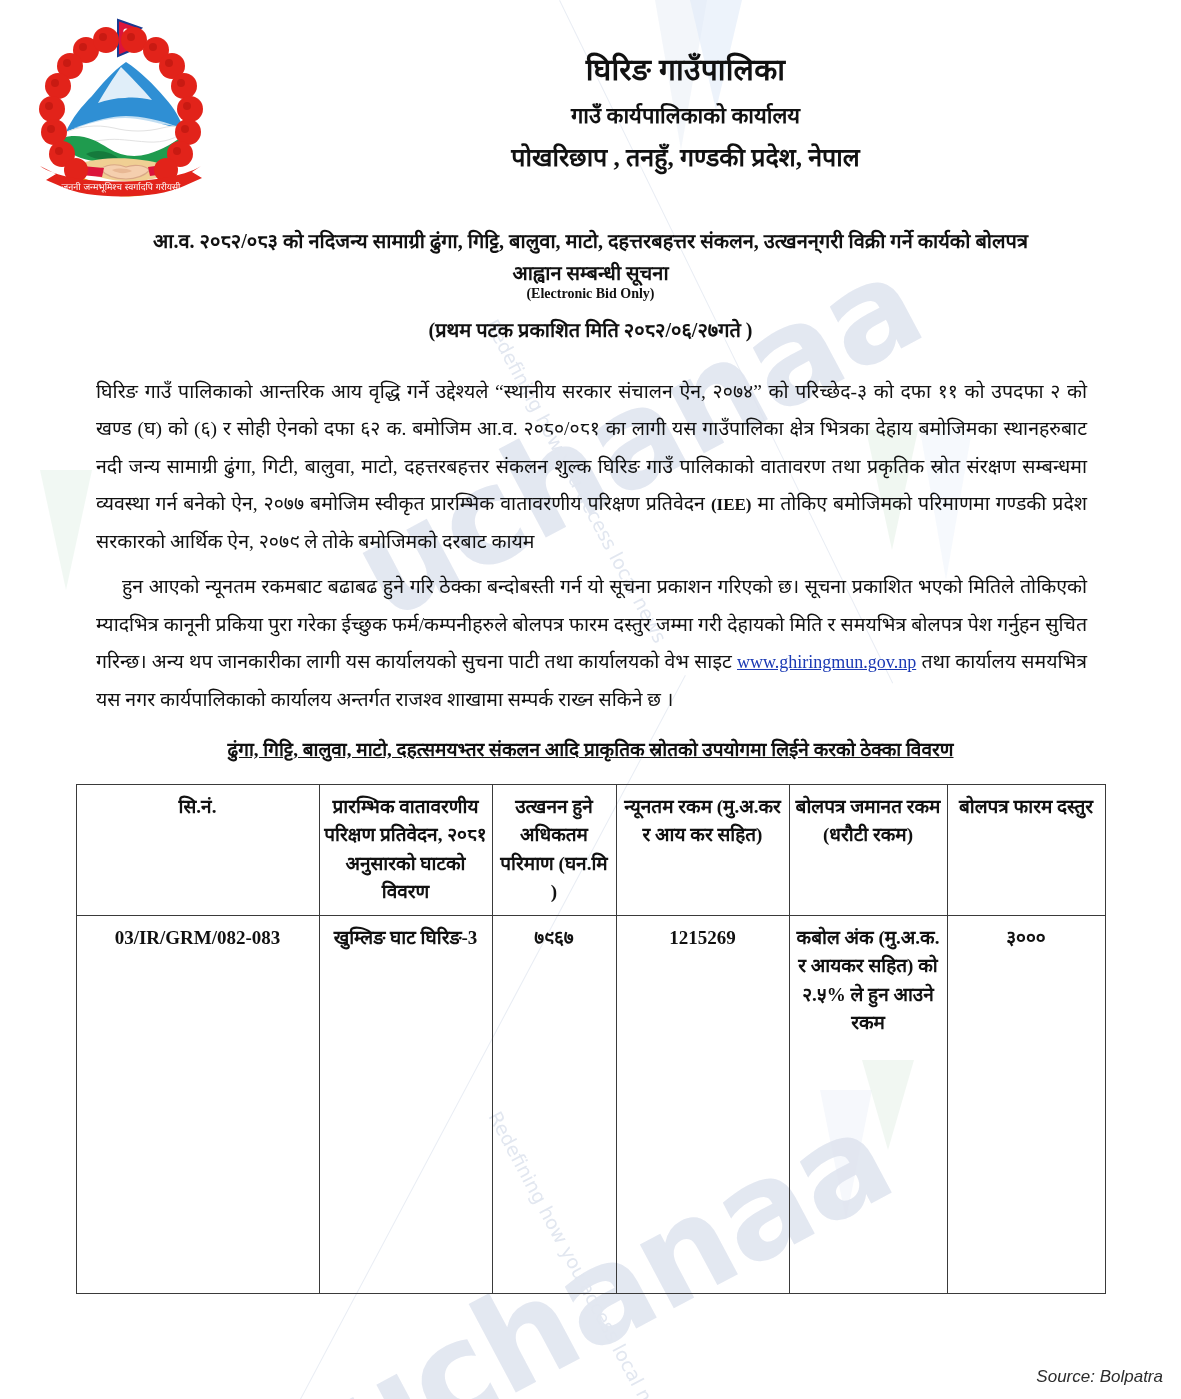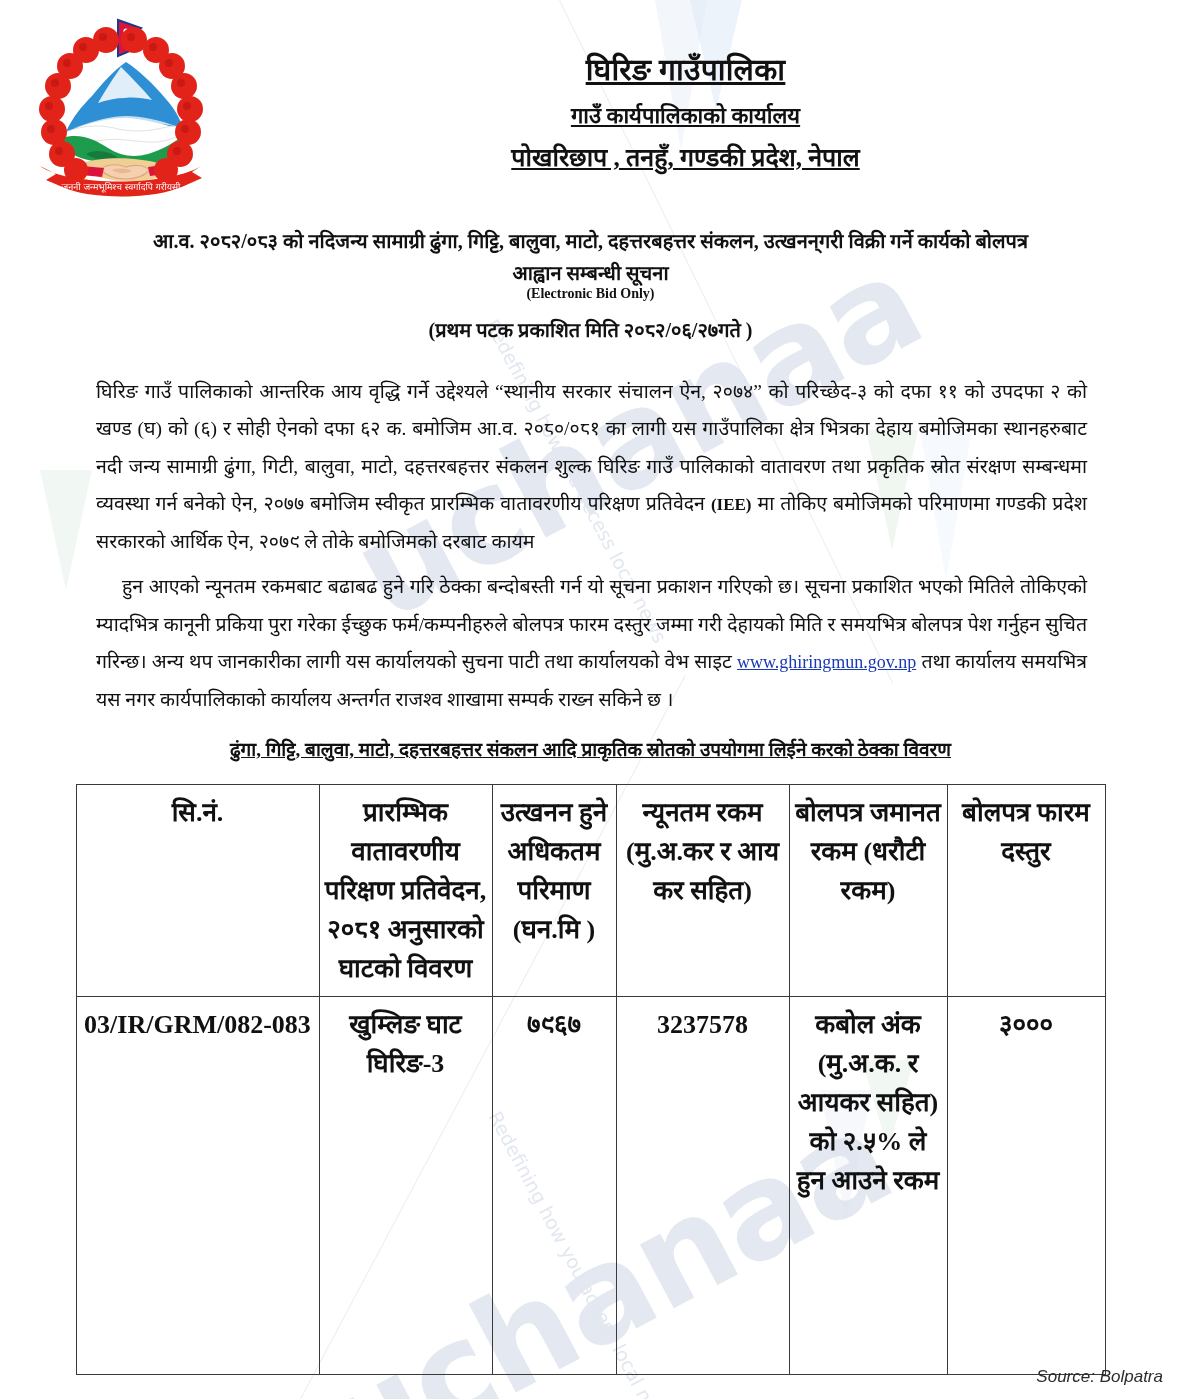--- a/index.html
+++ b/index.html
@@ -84,21 +84,20 @@
     top: 14px;
     width: 190px;
     height: 188px;
   }
   .title-block {
     position: absolute;
     left: 230px;
     right: 40px;
     top: 48px;
     text-align: center;
-    text-decoration: underline;
   }
   .org-title {
     font-size: 30px;
     font-weight: 700;
     letter-spacing: .3px;
     margin-bottom: 10px;
   }
   .org-sub1 {
     font-size: 22px;
     font-weight: 600;
@@ -172,21 +171,21 @@
   table.bid {
     margin: 22px auto 0 auto;
     width: 1029px;
     border-collapse: collapse;
     table-layout: fixed;
   }
   table.bid th, table.bid td {
     border: 1.6px solid #3a3a3a;
     vertical-align: top;
     padding: 8px 4px;
-    font-size: 26px;
+    font-size: 19px;
     font-weight: 600;
     text-align: center;
     line-height: 1.5;
   }
   table.bid th { font-weight: 600; }
   .col-sn     { width: 243px; }
   .col-iee    { width: 173px; }
   .col-qty    { width: 124px; }
   .col-min    { width: 173px; }
   .col-dep    { width: 158px; }
@@ -330,21 +329,21 @@
     <div class="notice-line2">आह्वान सम्बन्धी  सूचना</div>
     <div class="notice-eng">(Electronic Bid Only)</div>
     <div class="notice-date">(प्रथम पटक प्रकाशित मिति २०८२/०६/२७गते )</div>
   </div>
 
   <div class="body-text">
     <p><span>घिरिङ गाउँ पालिकाको आन्तरिक आय वृद्धि गर्ने उद्देश्यले “स्थानीय सरकार संचालन ऐन, २०७४” को परिच्छेद-३ को दफा ११ को  उपदफा २ को खण्ड (घ) को (६) र सोही ऐनको दफा ६२ क. बमोजिम आ.व. २०८०/०८१ का  लागी यस गाउँपालिका क्षेत्र भित्रका देहाय बमोजिमका स्थानहरुबाट नदी जन्य सामाग्री ढुंगा, गिटी, बालुवा, माटो, दहत्तरबहत्तर संकलन शुल्क घिरिङ गाउँ पालिकाको वातावरण तथा प्रकृतिक स्रोत संरक्षण सम्बन्धमा व्यवस्था गर्न बनेको ऐन, २०७७   बमोजिम स्वीकृत प्रारम्भिक वातावरणीय परिक्षण प्रतिवेदन </span><span class="iee">(IEE)</span><span> मा तोकिए बमोजिमको परिमाणमा गण्डकी प्रदेश सरकारको आर्थिक ऐन, २०७९ ले तोके बमोजिमको दरबाट कायम</span></p>
     <p class="para-2"><span>हुन आएको न्यूनतम रकमबाट बढाबढ हुने गरि ठेक्का बन्दोबस्ती गर्न यो सूचना प्रकाशन गरिएको छ। सूचना प्रकाशित भएको मितिले तोकिएको म्यादभित्र कानूनी प्रकिया पुरा गरेका ईच्छुक फर्म/कम्पनीहरुले बोलपत्र फारम दस्तुर जम्मा गरी देहायको मिति र समयभित्र बोलपत्र पेश गर्नुहन सुचित गरिन्छ।  अन्य थप जानकारीका लागी यस कार्यालयको सुचना पाटी तथा कार्यालयको वेभ साइट </span><a class="link" href="#">www.ghiringmun.gov.np</a><span> तथा कार्यालय समयभित्र यस नगर कार्यपालिकाको कार्यालय अन्तर्गत राजश्व शाखामा सम्पर्क राख्न सकिने छ ।</span></p>
   </div>
 
-  <div class="table-caption">ढुंगा, गिट्टि, बालुवा, माटो, दहत्तरबहत्तर संकलन आदि प्राकृतिक स्रोतको उपयोगमा लिईने करको ठेक्का विवरण</div>
+  <div class="table-caption">ढुंगा, गिट्टि, बालुवा, माटो, दहत्समयभ्तर संकलन आदि प्राकृतिक स्रोतको उपयोगमा लिईने करको ठेक्का विवरण</div>
 
   <table class="bid">
     <colgroup>
       <col class="col-sn">
         <col class="col-iee">
         <col class="col-qty">
       <col class="col-min">
         <col class="col-dep">
         <col class="col-fee">
     </colgroup>
@@ -356,21 +355,21 @@
         <th>न्यूनतम रकम (मु.अ.कर र आय कर सहित)</th>
         <th>बोलपत्र जमानत रकम (धरौटी रकम)</th>
         <th>बोलपत्र फारम दस्तुर</th>
       </tr>
     </thead>
     <tbody>
       <tr class="data-row">
         <td class="cell-sn">03/IR/GRM/082-083</td>
         <td class="cell-iee">खुम्लिङ घाट घिरिङ-3</td>
         <td class="cell-qty">७९६७</td>
-        <td class="cell-min">3237578</td>
+        <td class="cell-min">1215269</td>
         <td class="cell-dep">कबोल अंक (मु.अ.क. र आयकर सहित) को २.५% ले हुन आउने रकम</td>
         <td class="cell-fee">३०००</td>
       </tr>
     </tbody>
   </table>
 
 </div>
 
 <div class="source">Source: Bolpatra</div>
 

